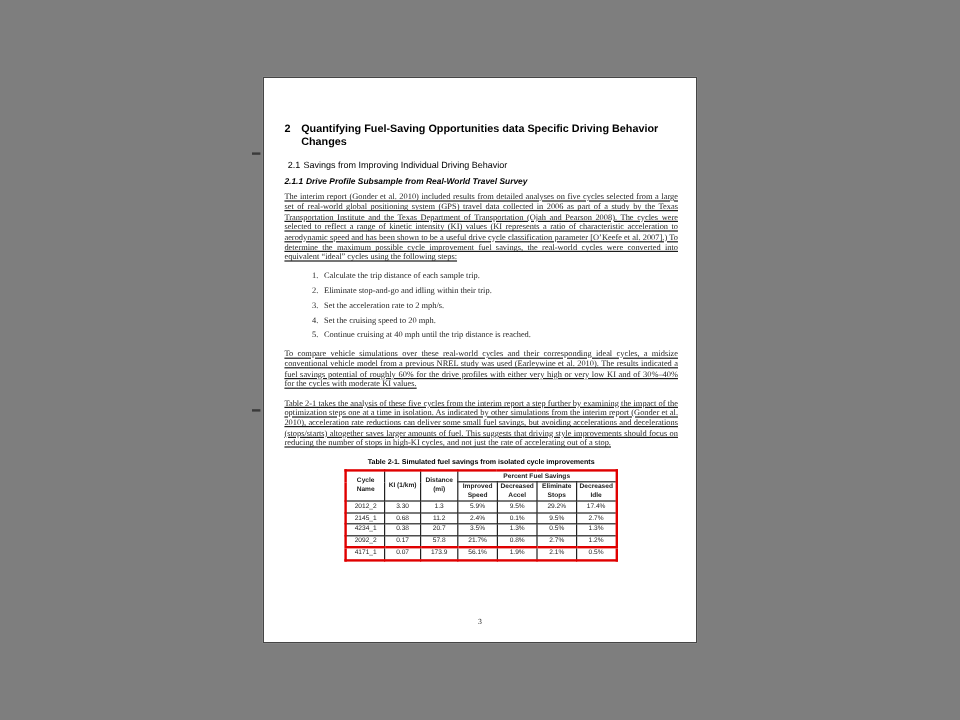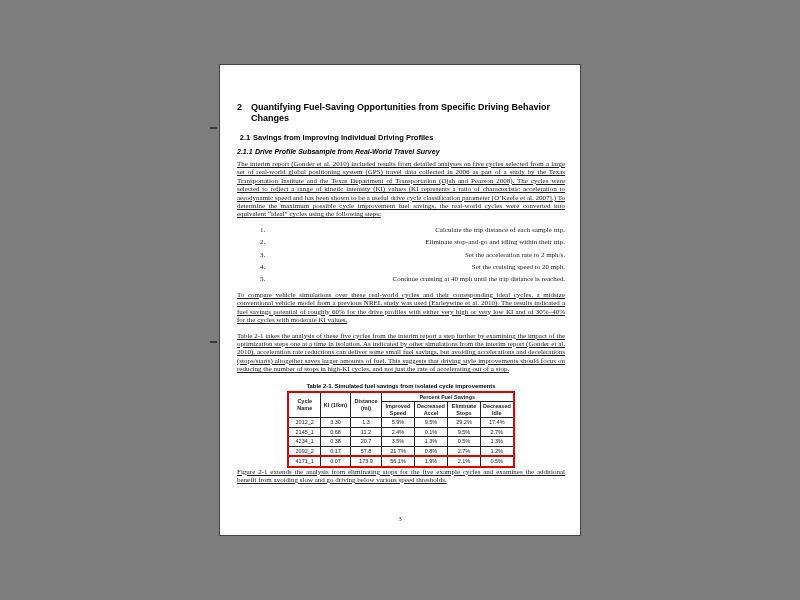--- a/index.html
+++ b/index.html
@@ -21,40 +21,40 @@
   .mm2{left:210px;top:341px;}
 
   h1.sec{
     font-family:"Liberation Sans", sans-serif;
     font-size:9px;line-height:11px;font-weight:bold;color:#000;
     margin:0 0 9px 0;display:flex;
   }
   h1.sec .num{width:14px;flex:0 0 14px;}
   h2.sub{
     font-family:"Liberation Sans", sans-serif;
-    font-size:7.5px;line-height:9px;font-weight:bold;color:#000;
+    font-size:7.5px;line-height:9px;font-weight:normal;color:#000;
     margin:0 0 5px 0;display:flex;text-align:center;
   }
   h2.sub .num{width:16px;flex:0 0 16px;}
   h3.subsub{
     font-family:"Liberation Sans", sans-serif;
     font-size:7px;line-height:9px;font-weight:bold;font-style:italic;color:#000;
     margin:0 0 4px 0;display:flex;
   }
   h3.subsub .num{width:18px;flex:0 0 18px;font-style:italic;}
   p.body{
     font-size:7px;line-height:8.4px;margin:0 0 7px 0;
     text-align:justify;
     text-decoration:underline;
   }
   ol.steps{
     margin:0 0 7px 0;padding:0 0 0 30px;
     font-size:7px;line-height:8.4px;
   }
-  ol.steps li{margin:0 0 4px 0;padding-left:3px;text-align:right;}
+  ol.steps li{margin:0 0 4px 0;padding-left:3px;}
 
   .tbl-caption{
     font-family:"Liberation Sans", sans-serif;
     font-size:5.9px;font-weight:bold;text-align:center;
     margin:9px 0 2px 0;color:#000;
   }
   table.data{
     border-collapse:collapse;
     margin:0 auto;
     font-family:"Liberation Sans", sans-serif;
@@ -81,26 +81,26 @@
 </head>
 <body style="--hl: #e00000;">
 
 <div class="margin-mark mm1"></div>
 <div class="margin-mark mm2"></div>
 
 <div class="page">
 
   <h1 class="sec">
     <span class="num">2</span>
-    <span>Quantifying Fuel-Saving Opportunities from Specific Driving Behavior Changes</span>
+    <span>Quantifying Fuel-Saving Opportunities data Specific Driving Behavior Changes</span>
   </h1>
 
   <h2 class="sub">
     <span class="num">2.1</span>
-    <span>Savings from Improving Individual Driving Profiles</span>
+    <span>Savings from Improving Individual Driving Behavior</span>
   </h2>
 
   <h3 class="subsub">
     <span class="num">2.1.1</span>
     <span>Drive Profile Subsample from Real-World Travel Survey</span>
   </h3>
 
   <p class="body">The interim report (Gonder et al. 2010) included results from detailed analyses on five cycles selected from a large set of real-world global positioning system (GPS) travel data collected in 2006 as part of a study by the Texas Transportation Institute and the Texas Department of Transportation (Ojah and Pearson 2008). The cycles were selected to reflect a range of kinetic intensity (KI) values (KI represents a ratio of characteristic acceleration to aerodynamic speed and has been shown to be a useful drive cycle classification parameter [O’Keefe et al. 2007].) To determine the maximum possible cycle improvement fuel savings, the real-world cycles were converted into equivalent “ideal” cycles using the following steps:</p>
 
   <ol class="steps">
@@ -183,16 +183,15 @@
           <td>0.07</td>
           <td>173.9</td>
           <td>56.1%</td>
           <td>1.9%</td>
           <td>2.1%</td>
           <td>0.5%</td>
         </tr>
       </tbody>
   </table>
 
-  <p class="body closing">Figure 2-1 extends the analysis from eliminating stops for the five example cycles and examines the additional benefit from avoiding slow and go driving below various speed thresholds.</p>
 
   <div class="pagenum">3</div>
 </div>
 
 </body></html>

